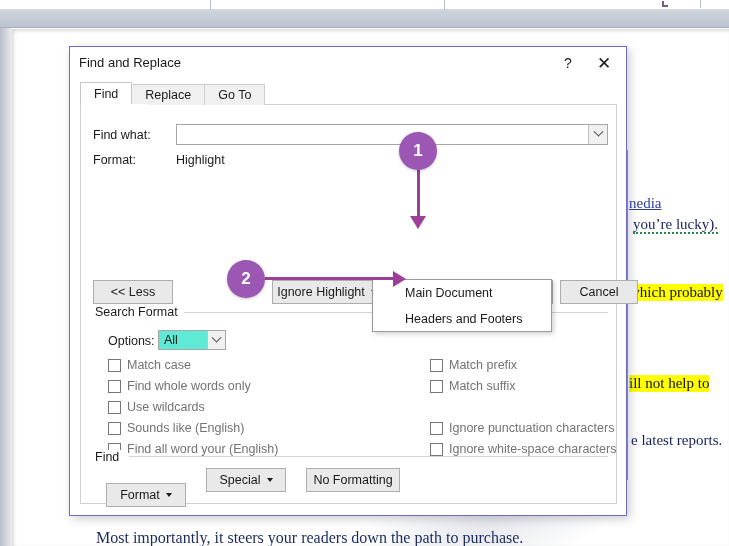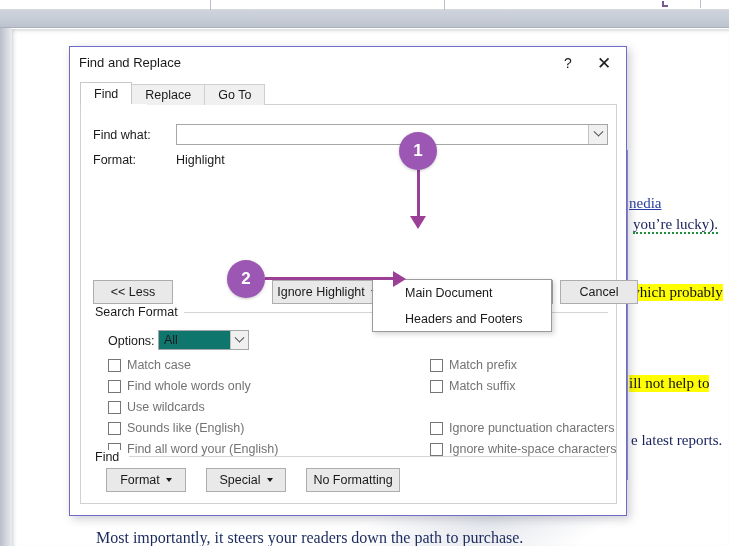--- a/index.html
+++ b/index.html
@@ -198,22 +198,22 @@
     position: absolute; font-size: 12.5px; color: #1a1a1a; background: #fff;
     padding-right: 5px; z-index: 2;
   }
   .grp-line {
     position: absolute; height: 1px; background: #d4d4d4;
   }
 
   .search-row { position: absolute; left: 27px; top: 225px; }
   .search-row .lbl { position: absolute; left: 0; top: 4px; }
   .select {
-    position: absolute; left: 50px; top: 0; width: 91px; height: 20px;
-    border: 1px solid #a6a6a6; background: #0f766e; display: flex;
+    position: absolute; left: 50px; top: 0; width: 68px; height: 20px;
+    border: 1px solid #a6a6a6; background: #5eead4; display: flex;
   }
   .select .val {
     flex: 1; font-size: 12.5px; color: #1a1a1a; padding: 2px 0 0 5px;
   }
   .select .combo-arrow { width: 18px; }
 
   .cbx-col { position: absolute; }
   .cbx {
     position: relative; height: 20px; display: flex; align-items: center;
     margin-bottom: 1px;
@@ -421,21 +421,21 @@
       <div class="cbx">
         <span class="box"></span>
         <span class="txt">Ignore white-space characters</span>
       </div>
     </div>
 
     <div class="grp-label find-grp-label">Find</div>
     <div class="grp-line find-grp-line"></div>
 
     <div class="botbtnrow" style="position:absolute; left:25px; top:363px; width:480px; height:24px;">
-      <div class="wbtn" style="left:0px; width:80px;">
+      <div class="wbtn" style="left:0px; width:80px;margin-top:15px;">
         <span>Format</span>
           <i class="caret"></i>
       </div>
       <div class="wbtn" style="left:100px; width:80px;">
         <span>Special</span>
           <i class="caret"></i>
       </div>
       <div class="wbtn" style="left:200px; width:94px;">
         <span>No Formatting</span>
       </div>

